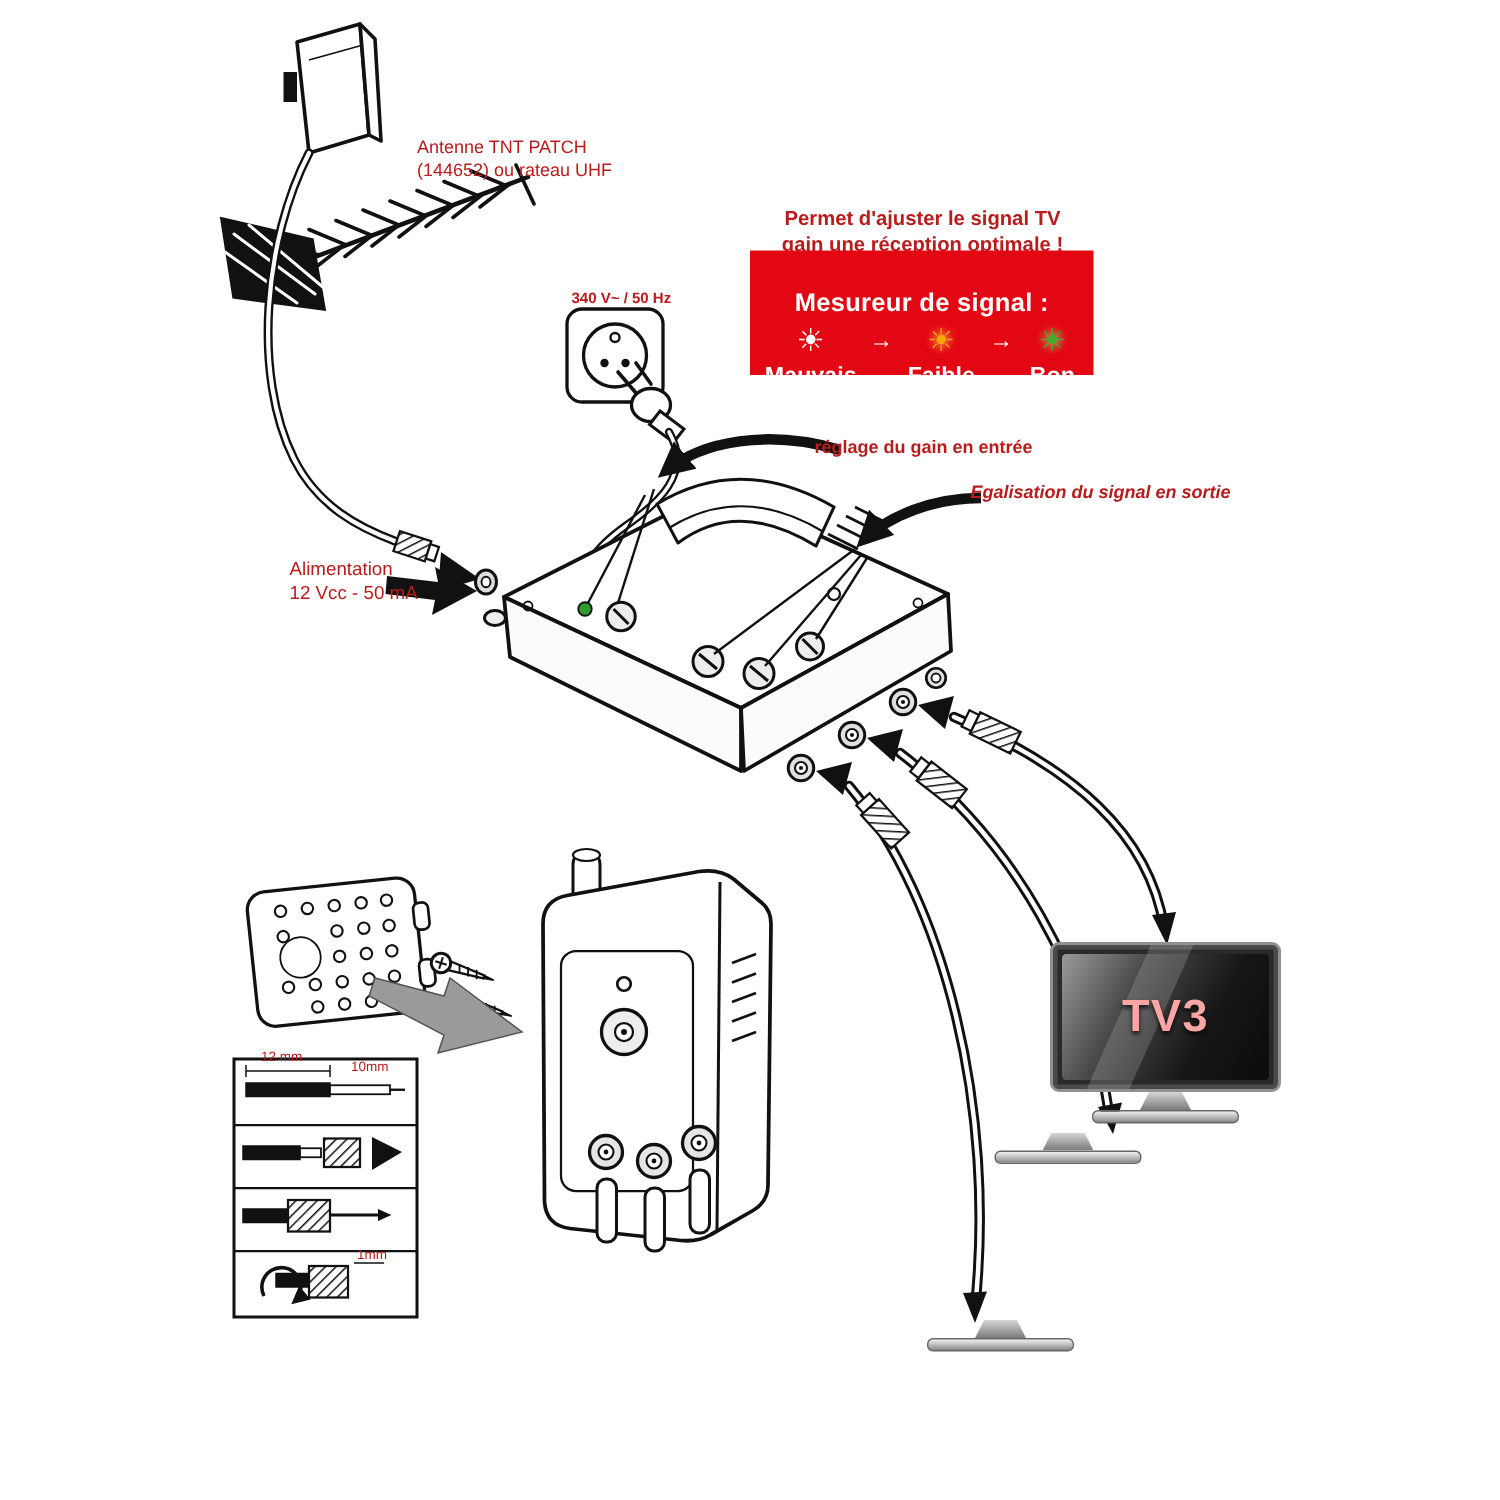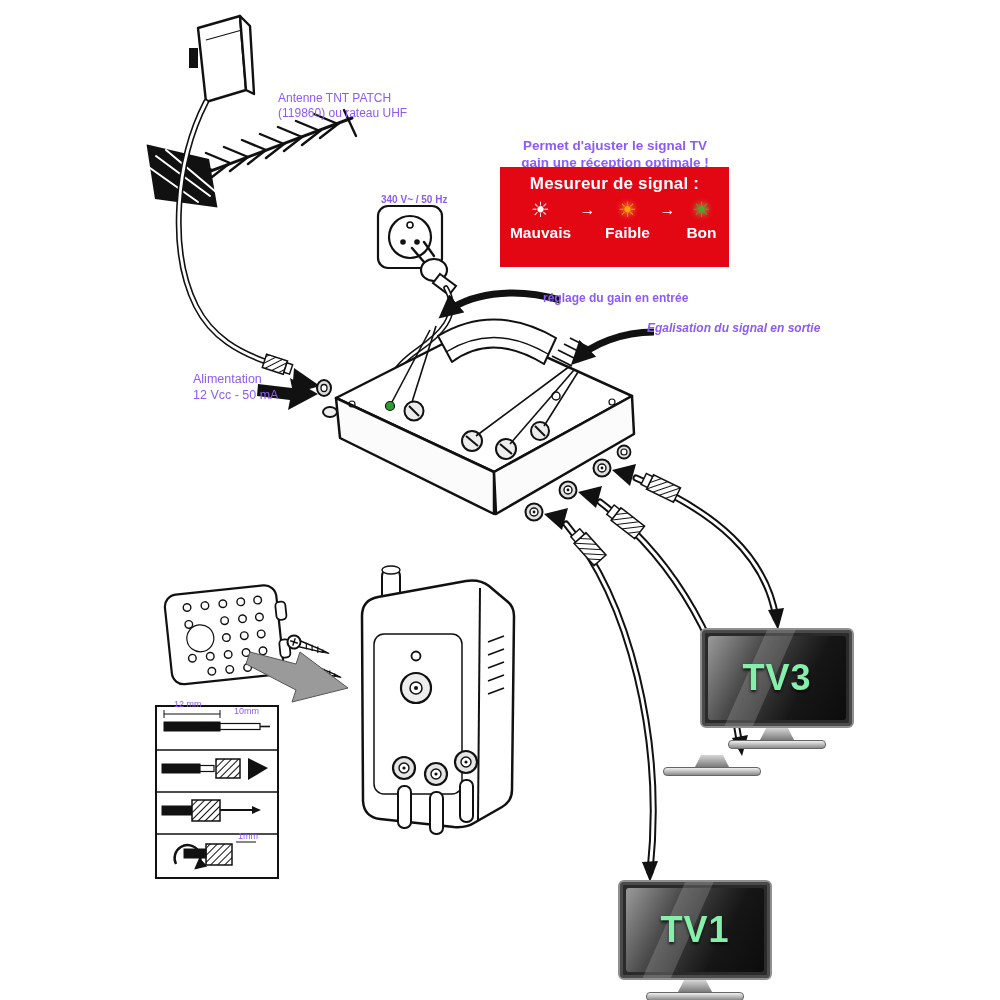--- a/index.html
+++ b/index.html
@@ -1,28 +1,28 @@
 <!DOCTYPE html>
 <html><head>
 <meta charset="utf-8">
 <style>
   html,body{margin:0;padding:0;background:#fff;}
   #canvas{
     position:relative;width:1000px;height:1000px;background:#fff;overflow:hidden;
     font-family:"Liberation Sans",sans-serif;color:#111;
   }
   #artwork{position:absolute;left:0;top:0;}
-  .lbl{position:absolute;color:#8b5cf6;line-height:1.25;}
+  .lbl{position:absolute;color:#b91c1c;line-height:1.25;}
   .lbl.bold{font-weight:bold;}
   .nowrap{white-space:nowrap;}
 
   
   #signal-box{
-    position:absolute;left:500px;top:167px;width:229px;height:100px;
-    background:#e30613;color:#fff;text-align:center;box-sizing:border-box;padding-top:7px;
+    position:absolute;left:500px;top:167px;width:229px;height:83px;
+    background:#e30613;color:#fff;text-align:center;box-sizing:border-box;padding-top:25px;
   }
   #signal-box .sm-title{font-size:17px;font-weight:bold;letter-spacing:.2px;}
   .sm-row{display:grid;grid-template-columns:72px 22px 58px 22px 46px;justify-content:center;align-items:center;}
   .sm-icons{margin-top:3px;height:26px;}
   .sun{font-size:21px;line-height:22px;}
   .sun.glow-orange{text-shadow:0 0 6px #ffcf66;}
   .sun.glow-green{text-shadow:0 0 6px #8aff7a;}
   .sm-arrow{font-size:16px;font-weight:bold;color:#fff;}
   .sm-labels{margin-top:1px;}
   .sm-label{font-size:15.5px;font-weight:bold;color:#fff;}
@@ -31,21 +31,21 @@
   .tv{position:absolute;display:flex;flex-direction:column;align-items:center;}
   .tv-frame{
     width:150px;height:96px;background:#2a2a2a;border:2px solid #909090;border-radius:6px;
     box-shadow:inset 0 0 0 3px #4a4a4a;display:flex;align-items:center;justify-content:center;
     position:relative;overflow:hidden;
   }
   .tv-frame .screen{position:absolute;inset:6px;border-radius:3px;
     background:linear-gradient(118deg,#9a9a9a 0%,#4a4a4a 32%,#161616 68%,#0c0c0c 100%);}
   .tv-frame .glare{position:absolute;top:-22px;left:28%;width:26px;height:160%;
     background:rgba(255,255,255,.16);transform:rotate(24deg);}
-  .tv-label{position:relative;z-index:2;color:#86efac;font-weight:bold;font-size:36px;
+  .tv-label{position:relative;z-index:2;color:#fca5a5;font-weight:bold;font-size:30px;
     letter-spacing:1px;text-shadow:0 2px 3px rgba(0,0,0,.8);}
   .tv-neck{width:34px;height:12px;background:linear-gradient(#d6d6d6,#7a7a7a);
     clip-path:polygon(18% 0,82% 0,100% 100%,0 100%);}
   .tv-base{width:98px;height:9px;background:linear-gradient(#f0f0f0,#8a8a8a);
     border:1px solid #666;border-radius:4px;box-sizing:border-box;}
 
   .tiny{font-size:9px;}
 </style>
 </head>
 <body>
@@ -318,21 +318,21 @@
 
       <rect x="206" y="844" width="26" height="21" fill="url(#hatch)" stroke-width="1.5"></rect>
       <rect x="184" y="849" width="22" height="9" fill="#111"></rect>
       <path d="M 176 864 A 13 13 0 1 1 196 868" stroke-width="2.4" marker-end="url(#arrowSm)"></path>
       <line x1="236" y1="842" x2="256" y2="842" stroke-width="1"></line>
     </g>
   </svg>
 
   <div class="lbl" style="left:278px;top:91px;font-size:12px;">
     <div>Antenne TNT PATCH</div>
-    <div>(119860) ou rateau UHF</div>
+    <div>(144652) ou rateau UHF</div>
   </div>
 
   <div class="lbl bold nowrap" style="left:381px;top:194px;font-size:10px;">340 V~ / 50 Hz</div>
 
   <div class="lbl bold" style="left:500px;top:128px;width:230px;text-align:center;font-size:13.5px;margin-top:10px;">
     <div>Permet d'ajuster le signal TV</div>
     <div>gain une réception optimale !</div>
   </div>
 
   <div id="signal-box" style="background: rgb(227, 6, 19);">
@@ -375,22 +375,17 @@
     <div class="tv-neck"></div>
     <div class="tv-base"></div>
   </div>
 
   <div class="tv" style="left:663px;top:755px;">
     <div class="tv-neck"></div>
     <div class="tv-base"></div>
   </div>
 
   <div class="tv" style="left:618px;top:880px;">
-    <div class="tv-frame">
-      <div class="screen"></div>
-      <div class="glare"></div>
-      <span class="tv-label">TV1</span>
-    </div>
     <div class="tv-neck"></div>
     <div class="tv-base"></div>
   </div>
 
 </div>
 
 </body></html>

